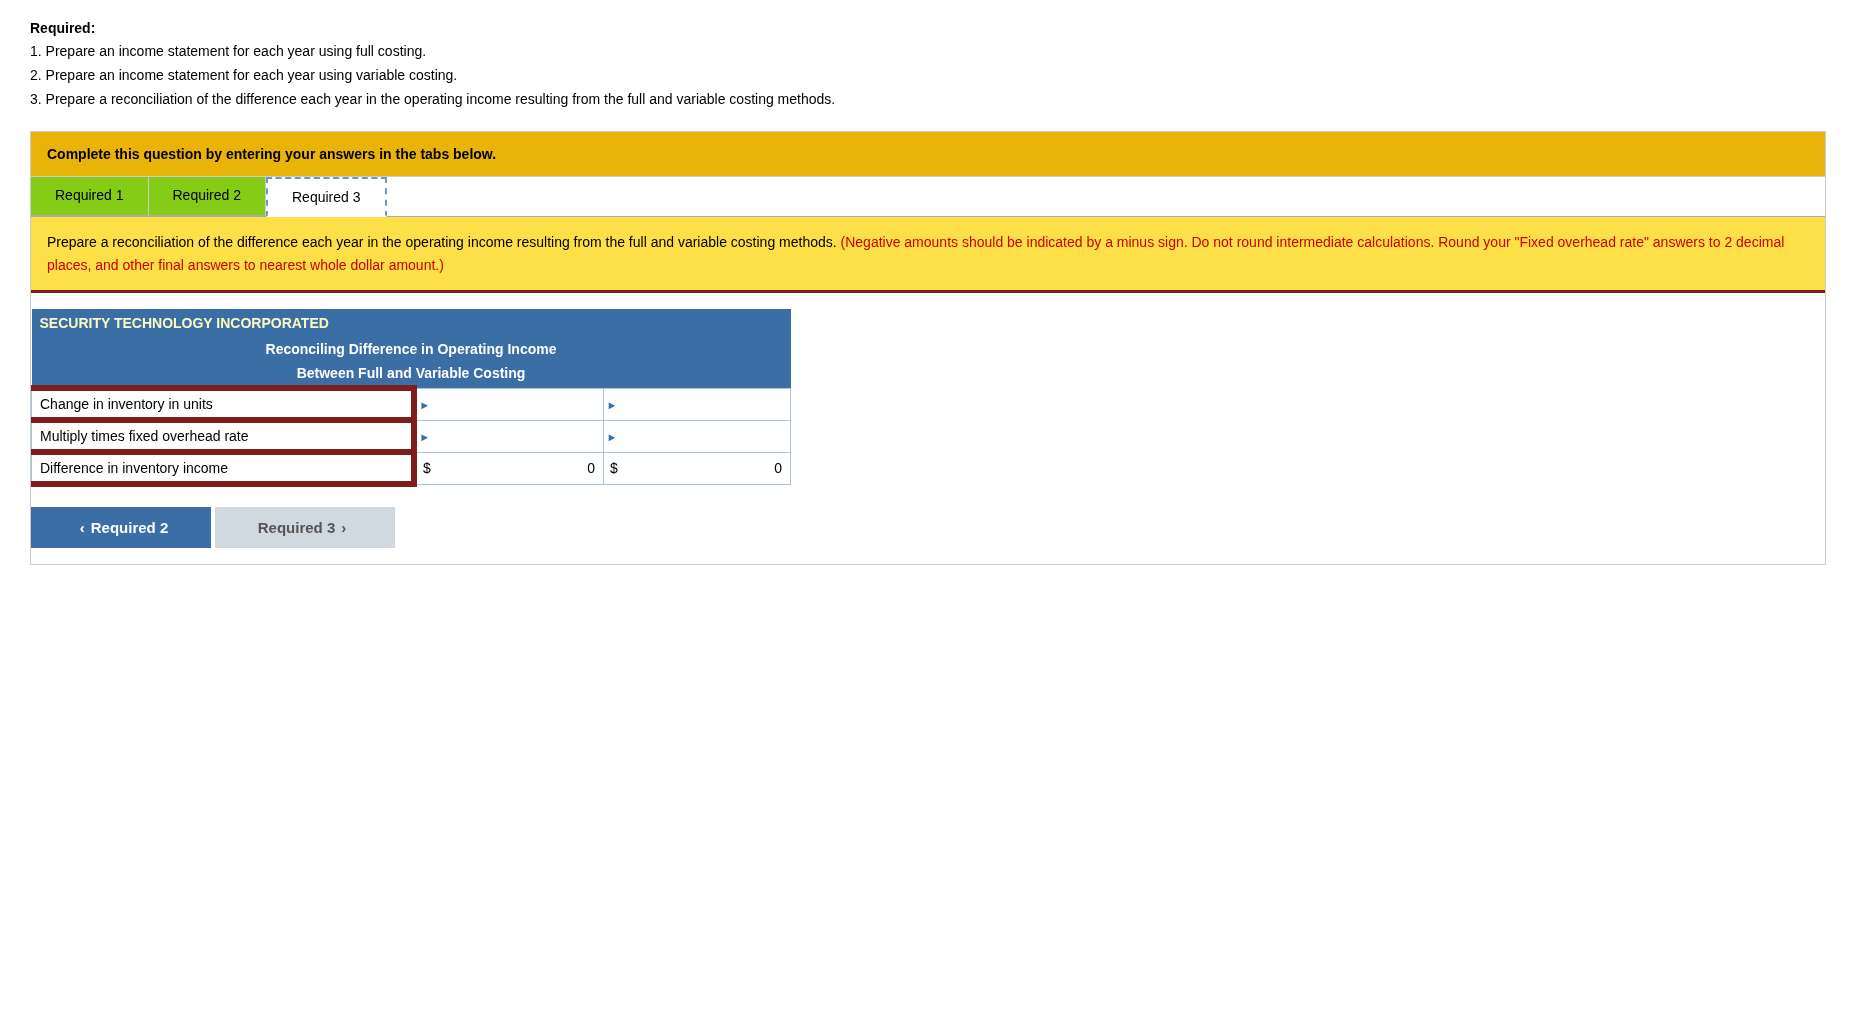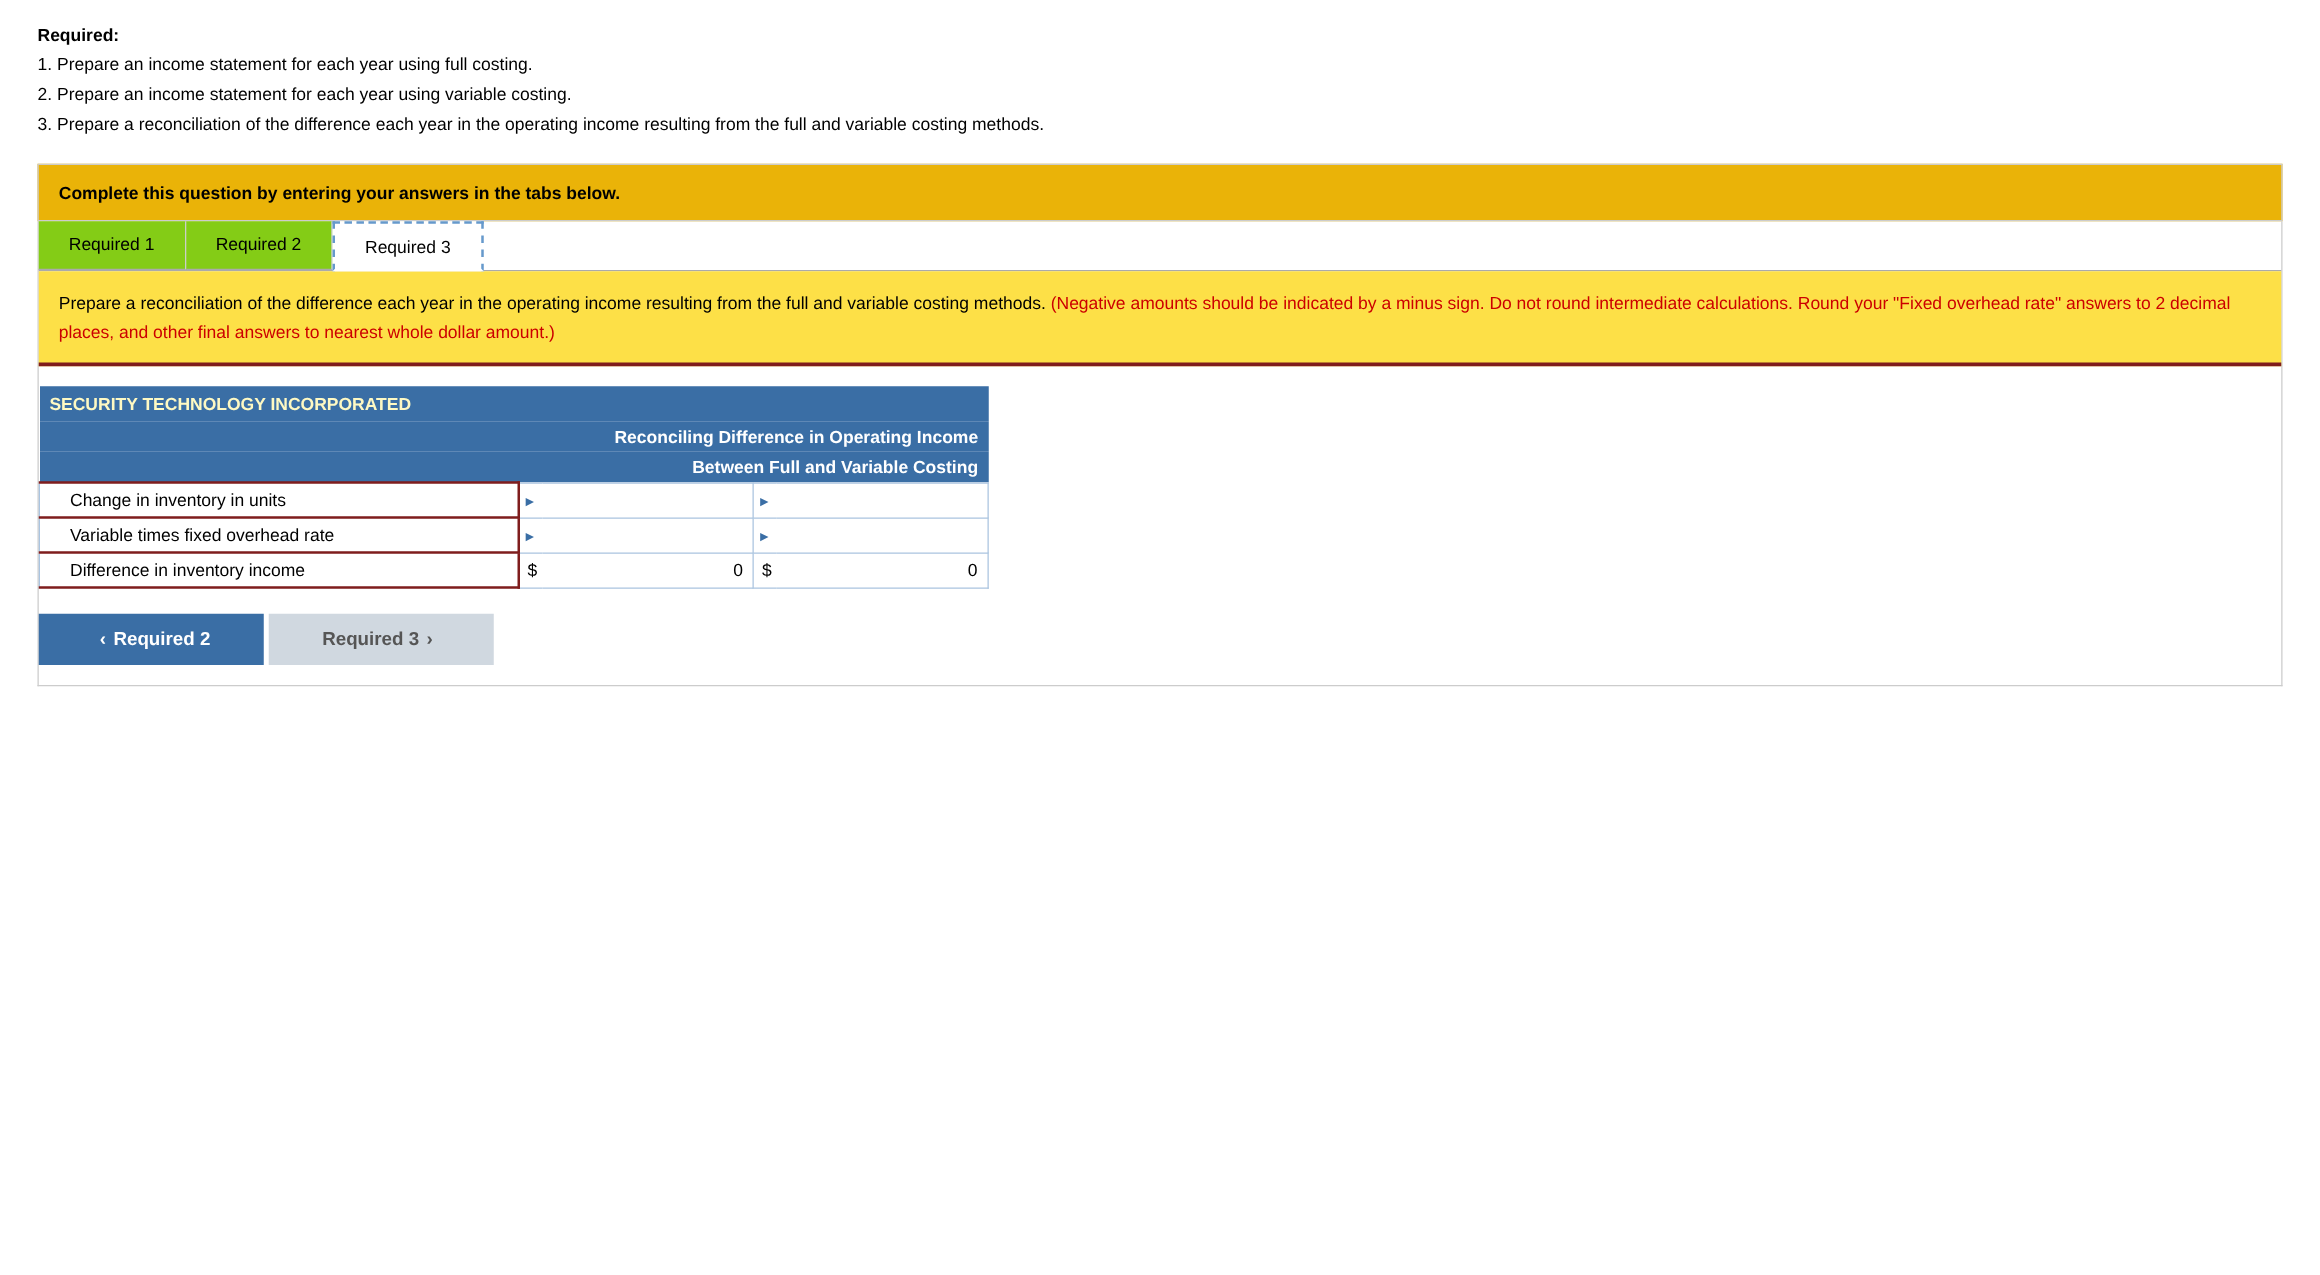--- a/index.html
+++ b/index.html
@@ -95,38 +95,38 @@
       background: #3a6ea5;
       color: #fef9c3;
       font-weight: bold;
       padding: 6px 8px;
       font-size: 14px;
     }
 
     .reconciliation-table .header-row-2 td {
       background: #3a6ea5;
       color: #fff;
-      text-align: right;
-      font-weight: bold;
-      padding: 4px 8px;
+      text-align: center;
+      font-weight: bold;
+      padding: 4px 20px;
       font-size: 14px;
     }
 
     .reconciliation-table .header-row-3 td {
       background: #3a6ea5;
       color: #fff;
       text-align: center;
       font-weight: bold;
       padding: 6px 8px;
       font-size: 14px;
     }
 
     .reconciliation-table .data-row td {
-      border: 2px solid #7f1d1d;
-      padding: 5px 24px;
+      border: 6px solid #7f1d1d;
+      padding: 5px 8px;
       background: #fff;
       vertical-align: middle;
     }
 
     .reconciliation-table .data-row td.label-cell {
       background: #fff;
       border-left: 1px solid #aac4e0;
     }
 
     .reconciliation-table .data-row td.input-cell {
@@ -252,21 +252,21 @@
           </td>
           <td style="border:1px solid #aac4e0; border-right:none; width:14px; text-align:center; padding:0; background:#fff;">
             <span class="input-arrow">►</span>
           </td>
           <td class="input-cell" style="border:1px solid #aac4e0; border-left:none;">
             <input type="text" value="" style="">
           </td>
         </tr>
 
         <tr class="data-row">
-          <td class="label-cell">Variable times fixed overhead rate</td>
+          <td class="label-cell">Multiply times fixed overhead rate</td>
           <td style="border:1px solid #aac4e0; border-right:none; width:14px; text-align:center; padding:0; background:#fff;">
             <span class="input-arrow">►</span>
           </td>
           <td class="input-cell" style="border:1px solid #aac4e0; border-left:none;">
             <input type="text" value="" style="">
           </td>
           <td style="border:1px solid #aac4e0; border-right:none; width:14px; text-align:center; padding:0; background:#fff;">
             <span class="input-arrow">►</span>
           </td>
           <td class="input-cell" style="border:1px solid #aac4e0; border-left:none;">

